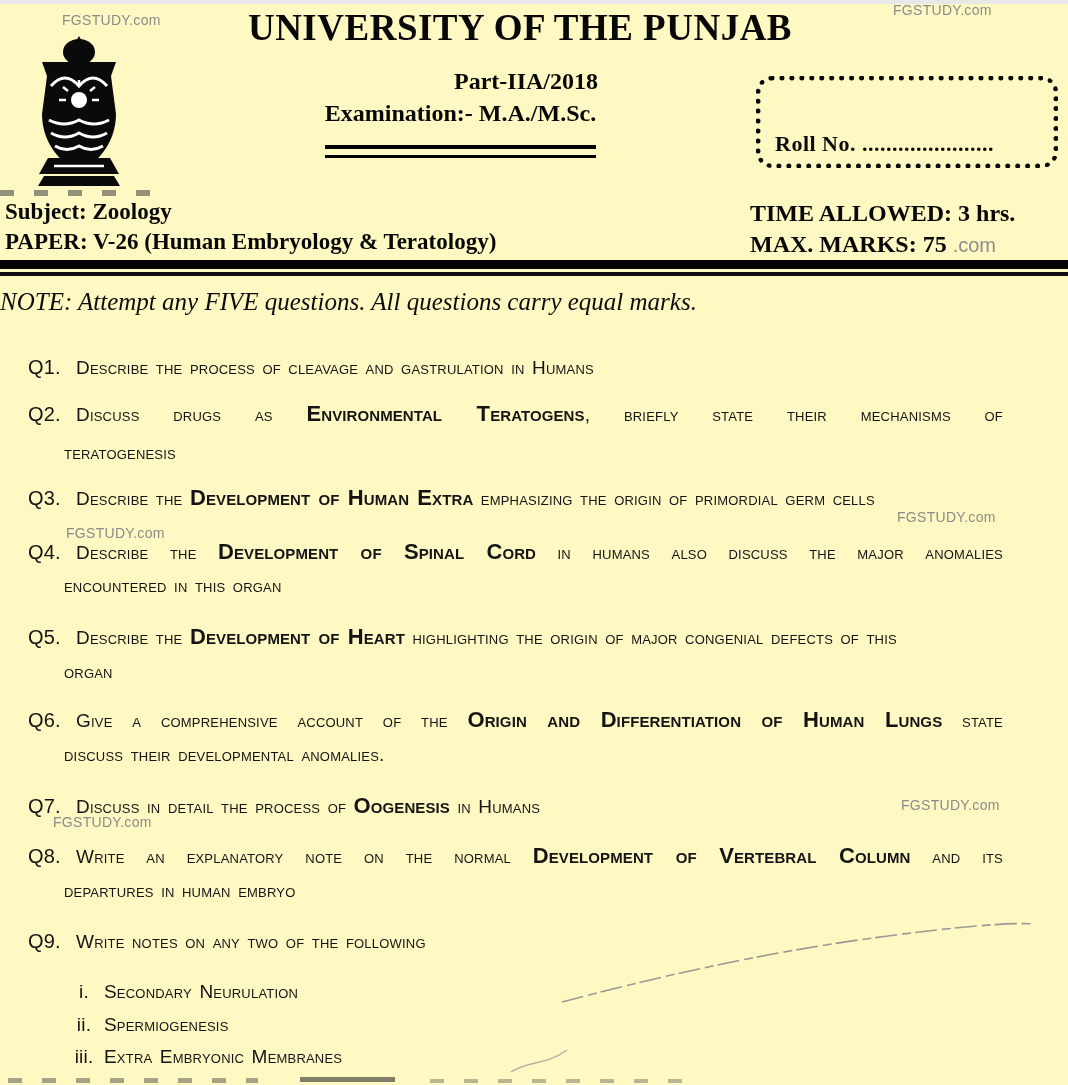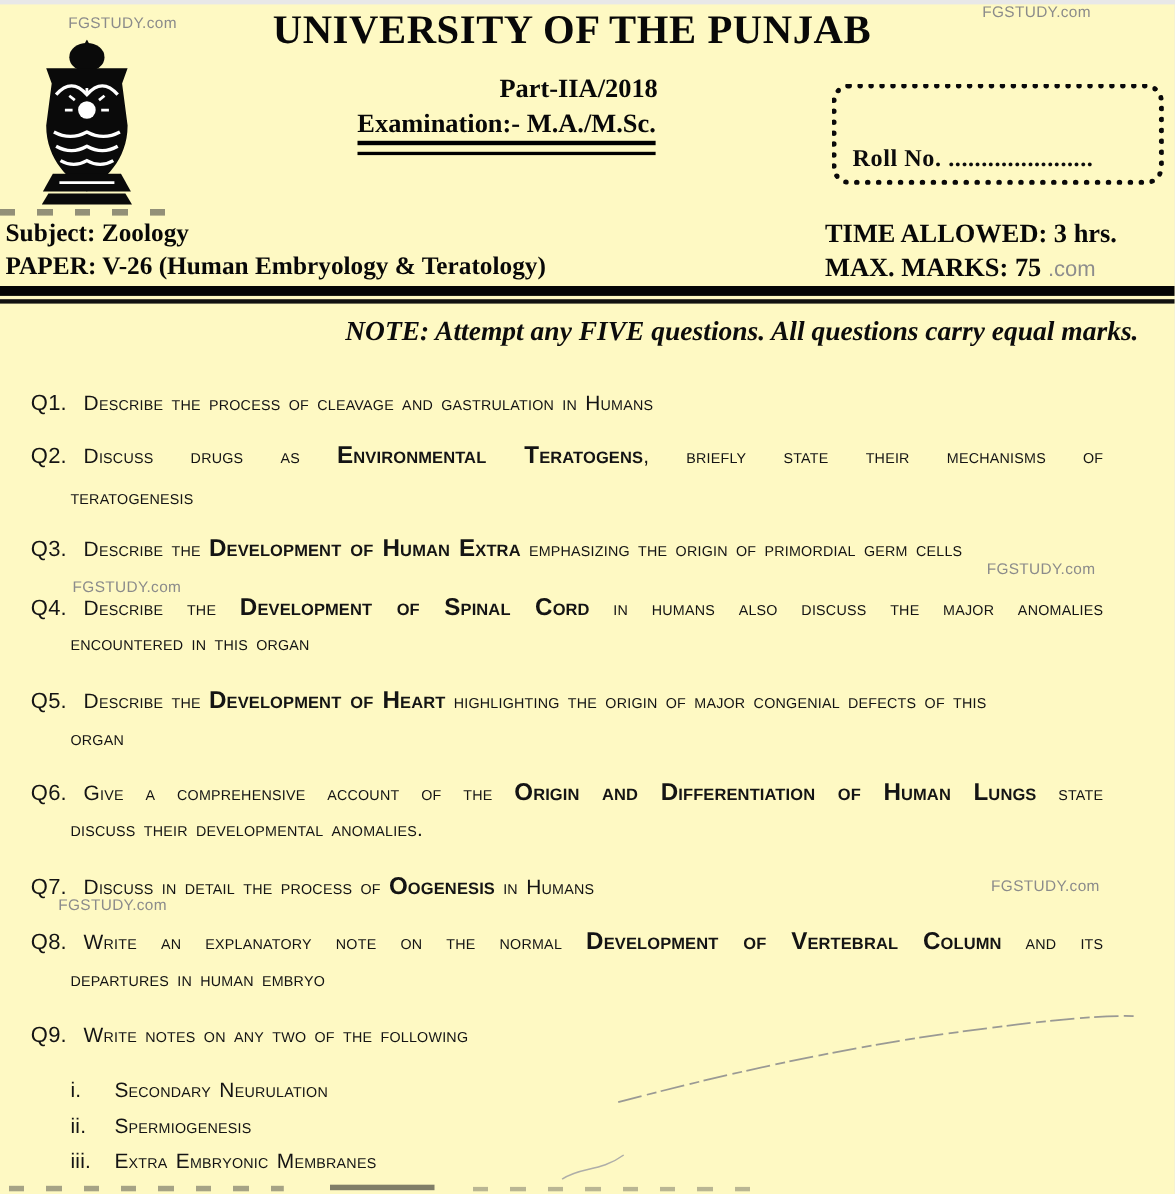--- a/index.html
+++ b/index.html
@@ -11,54 +11,54 @@
     overflow:hidden;
     color:#0c0c0c;
   }
   .abs{position:absolute;}
   
   .serifb{font-family:"Liberation Serif",serif;font-weight:bold;color:#080808;}
   .title{left:150px;top:2px;width:740px;text-align:center;font-size:37px;letter-spacing:0.5px;}
   .part-row{left:380px;top:64px;width:218px;display:flex;justify-content:flex-end;font-size:24px;}
   .exam{left:318px;top:96px;width:285px;text-align:center;font-size:24px;}
   .u1{display:inline-block;border-bottom:3px solid #000;padding-bottom:6px;}
-  .u2{display:inline-block;border-bottom:4px solid #000;padding-bottom:1px;}
+  .u2{display:inline-block;border-bottom:4px solid #000;padding-bottom:18px;}
   
   .rollbox{left:756px;top:72px;width:292px;height:82px;border:5px dotted #0a0a0a;border-radius:16px;}
   .rolltext{position:absolute;left:14px;bottom:6px;font-family:"Liberation Serif",serif;
     font-weight:bold;font-size:22px;letter-spacing:0.5px;white-space:nowrap;}
   
   .subject{left:5px;top:195px;font-size:23px;}
   .paper{left:5px;top:225px;font-size:23px;}
   .time{left:750px;top:196px;font-size:24px;}
   .marks{left:750px;top:227px;font-size:24px;}
   .wm-inline{font-family:"Liberation Sans",sans-serif;font-weight:normal;font-size:20px;color:#8d8d8d;margin-left:6px;}
   
   .rule1{left:0;top:256px;width:1068px;height:9px;background:#050505;}
   .rule2{left:0;top:268px;width:1068px;height:4px;background:#111;}
   
-  .note{left:0;top:284px;width:1035px;text-align:right;
-    font-family:"Liberation Serif",serif;font-weight:bold;font-style:italic;font-size:25px;}
+  .note{left:0;top:284px;width:1035px;text-align:left;
+    font-family:"Liberation Serif",serif;font-weight:normal;font-style:italic;font-size:25px;}
   
   .wm{position:absolute;color:#8b8b8b;font-family:"Liberation Sans",sans-serif;font-size:14px;letter-spacing:0.3px;}
   
   .q{
     position:absolute;
     font-family:"Liberation Sans",sans-serif;
     font-variant:small-caps;
     font-size:19px;color:#141414;
     letter-spacing:0.2px;word-spacing:2px;
     white-space:nowrap;
   }
   .qline{left:28px;}
   .qcont{left:64px;}
   .jst{white-space:normal;width:975px;text-align:justify;text-align-last:justify;}
   .qno{display:inline-block;width:48px;font-size:20px;}
   .b{font-weight:bold;font-size:22px;letter-spacing:0.1px;}
-  .subline{left:64px;}
+  .subline{left:64px;text-align:center;}
   .sno{display:inline-block;width:40px;font-variant:normal;font-size:19px;}
   
   .smudge{position:absolute;opacity:0.55;}
   .dashes{background:repeating-linear-gradient(90deg,#3a3a3a 0 14px,transparent 14px 34px);}
   .logo-wrap{left:18px;top:32px;width:122px;height:156px;}
 </style>
 </head>
 <body>
 
 <div class="page">

